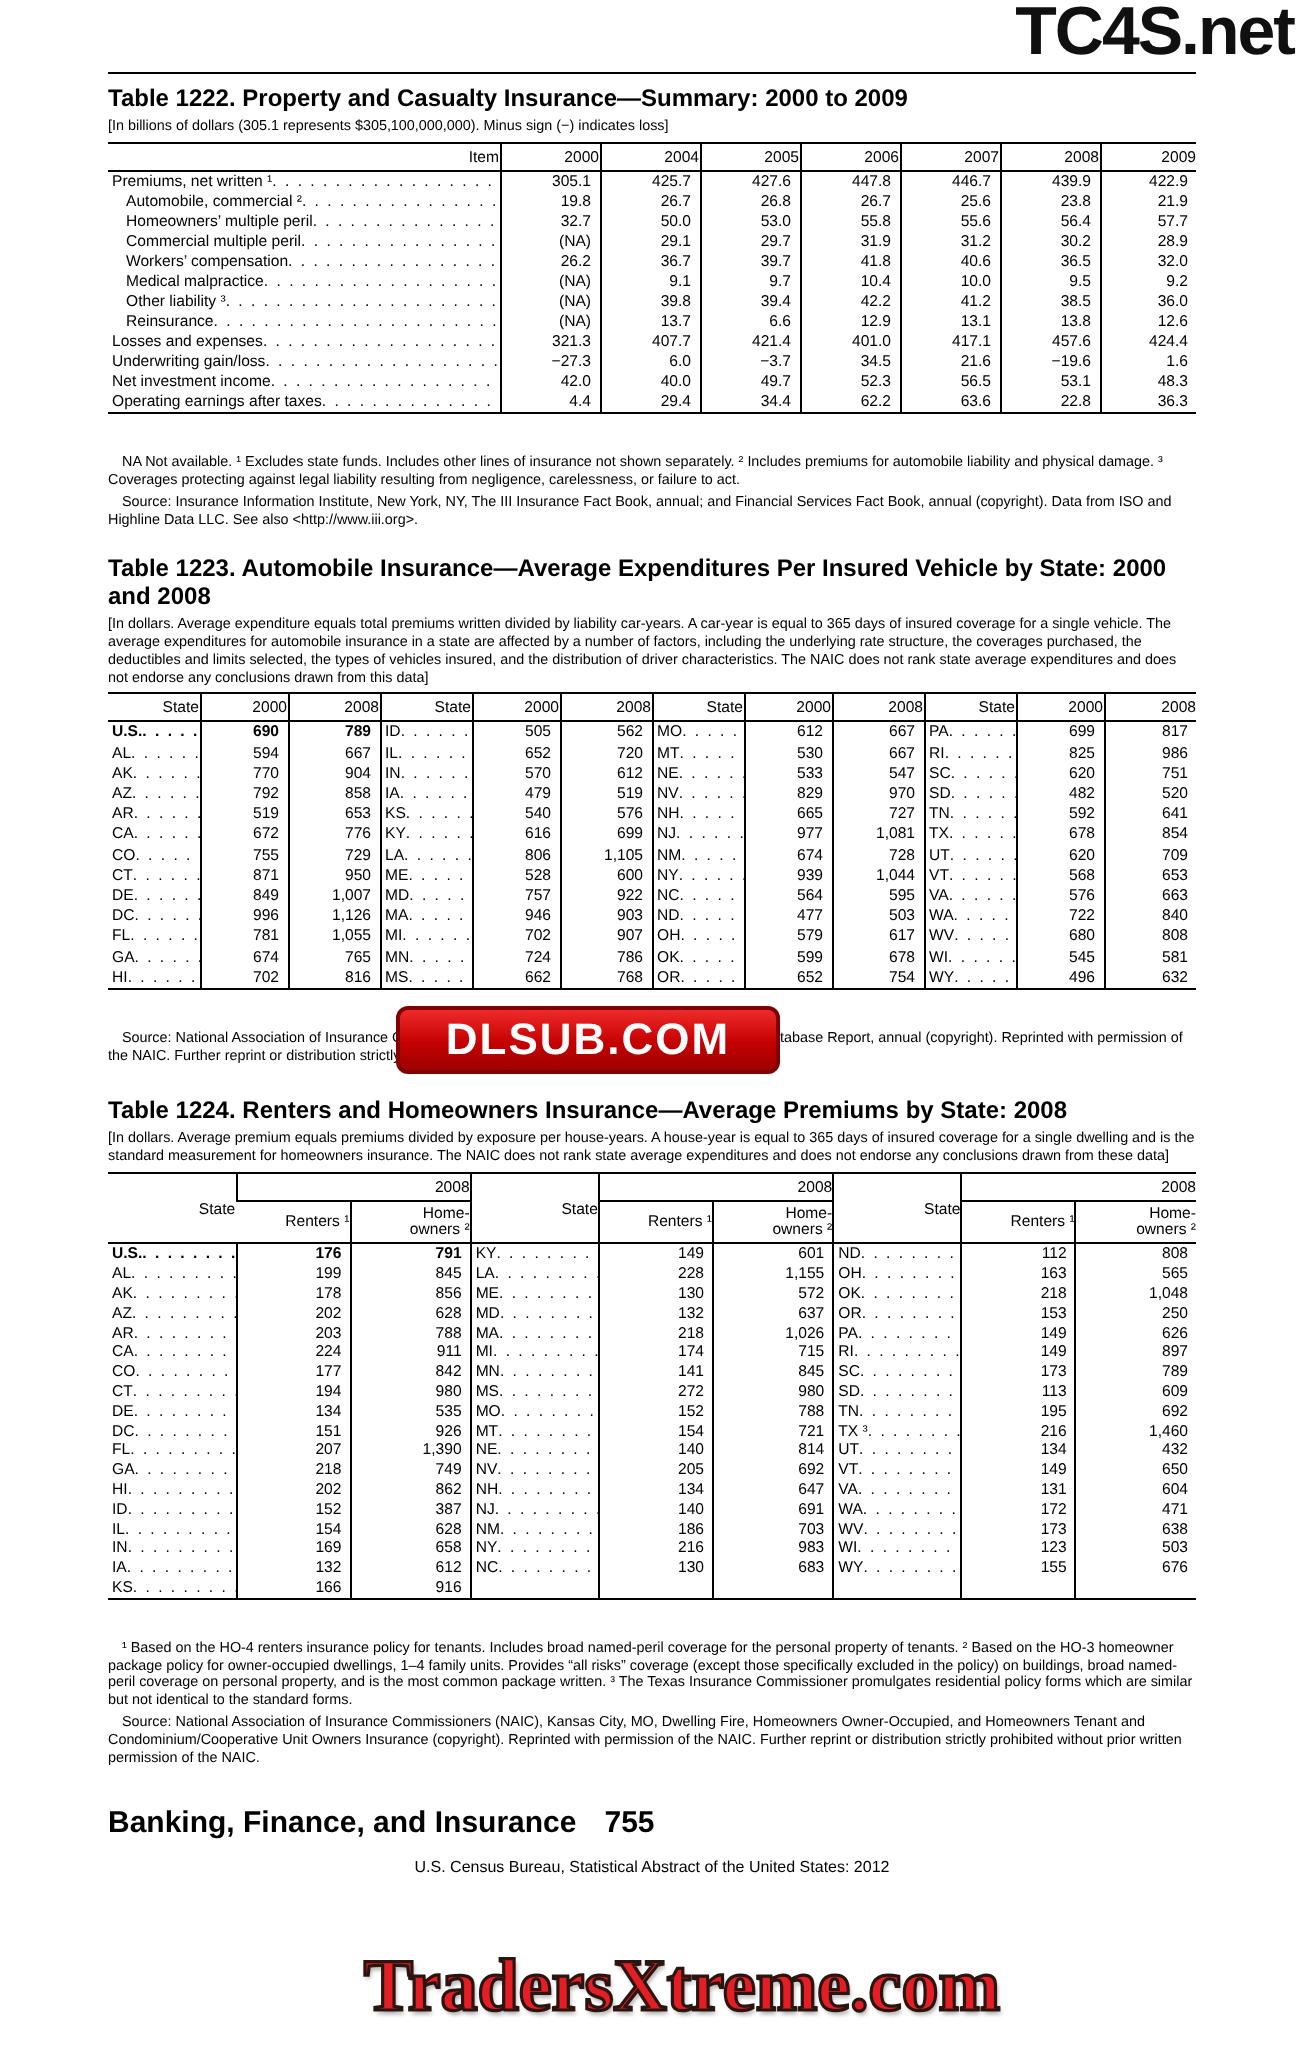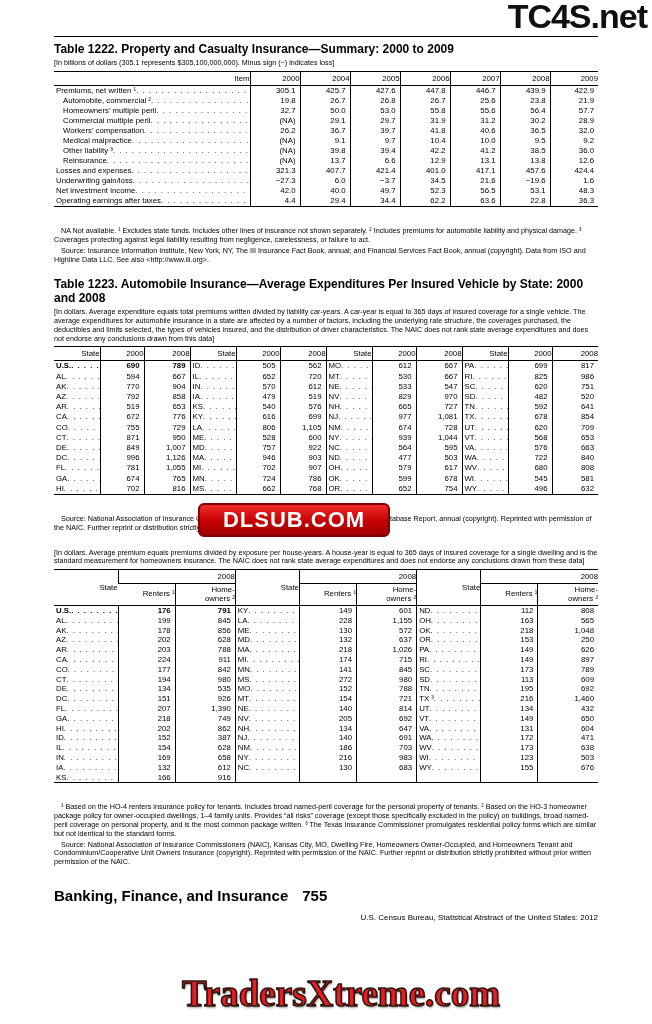--- a/index.html
+++ b/index.html
@@ -29,21 +29,21 @@
   .dots::after{content:" . . . . . . . . . . . . . . . . . . . . . . . . . . . . . . . . . . . . . . . . . . . . . . . . ."}
   .b, .b .lbl{font-weight:bold}
   .sub-h{white-space:pre-line;line-height:8.4px;font-size:7.4px;padding:1px 0 2px}
   th.state-rs{vertical-align:middle}
   .sec{margin-top:14px}
   .sec-last{margin-top:16px}
   .fnblock{margin-top:20px}
 
   .footer-row{margin-top:20px;font-weight:bold;font-size:15px}
   .page-num{margin-left:14px}
-  .credit{margin-top:9px;text-align:right;font-size:8px}
+  .credit{margin-top:9px;text-align:center;font-size:8px}
 
   .wm-top{position:absolute;top:-3px;right:5px;font-size:34px;font-weight:900;letter-spacing:-1px;
           color:#101010;z-index:6;font-family:"Liberation Sans",sans-serif}
   .wm-badge{position:absolute;left:198px;top:503px;width:192px;height:34px;display:flex;align-items:center;
             justify-content:center;background:linear-gradient(180deg,#ee2a2a,#c40000 55%,#9e0000);
             color:#fff;font-weight:bold;font-size:22px;letter-spacing:1px;border-radius:6px;
             border:2px solid #7e0000;z-index:6;font-family:"Liberation Sans",sans-serif}
   .wm-bottom{position:absolute;top:972px;left:15px;width:652px;text-align:center;font-size:37px;font-weight:bold;
              font-family:"Liberation Serif",serif;color:#e51d25;-webkit-text-stroke:1.6px #2a1510;
              text-shadow:1px 2px 2px rgba(0,0,0,0.35);z-index:6}
@@ -748,20 +748,21 @@
             <td class="num">632</td>
           </tr>
         </tbody>
     </table>
     <div class="fnblock">
       <p class="fn">Source: National Association of Insurance Commissioners (NAIC), Kansas City, MO, Auto Insurance Database Report, annual (copyright). Reprinted with permission of the NAIC. Further reprint or distribution strictly prohibited without prior written permission of the NAIC.</p>
     </div>
   </section>
 
   <section class="sec-last">
+    <h2 class="tbl-title">Table 1224. Renters and Homeowners Insurance—Average Premiums by State: 2008</h2>
     <p class="bracket">[In dollars. Average premium equals premiums divided by exposure per house-years. A house-year is equal to 365 days of insured coverage for a single dwelling and is the standard measurement for homeowners insurance. The NAIC does not rank state average expenditures and does not endorse any conclusions drawn from these data]</p>
     <table class="dtab t1224">
       <colgroup id="t1224-cols">
           <col style="width: 64px;">
           <col style="width: 57px;">
           <col style="width: 60px;">
           <col style="width: 64px;">
           <col style="width: 57px;">
           <col style="width: 60px;">
           <col style="width: 64px;">

